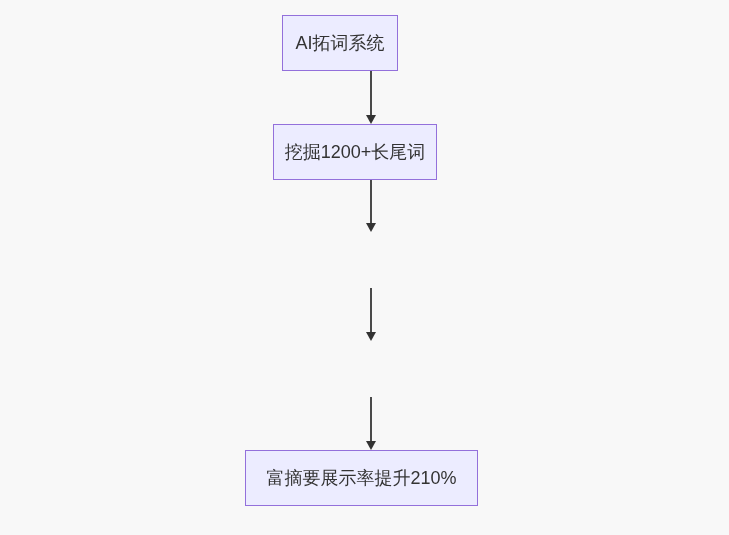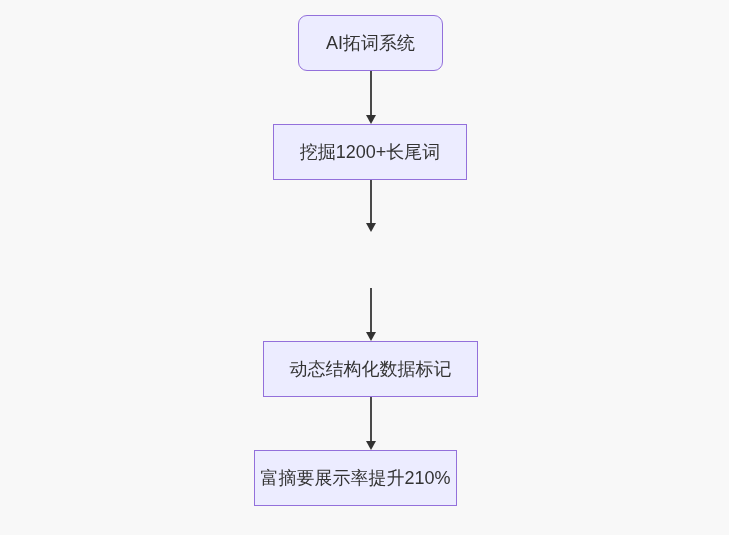--- a/index.html
+++ b/index.html
@@ -21,25 +21,25 @@
     background: #ECECFF;
     border: 1px solid #9370DB;
     display: flex;
     align-items: center;
     justify-content: center;
     color: #333333;
     font-size: 18px;
     line-height: 1;
     white-space: nowrap;
   }
-  .n1 { left: 298px; top: 15px;  width: 145px; border-radius: 9px; }
-  .n2 { left: 273px; top: 124px; width: 194px; }
+  .n1 { left: 282px; top: 15px;  width: 116px; }
+  .n2 { left: 273px; top: 124px; width: 164px; }
   .n3 { left: 261px; top: 232px; width: 220px; }
   .n4 { left: 263px; top: 341px; width: 215px; }
-  .n5 { left: 254px; top: 450px; width: 203px; }
+  .n5 { left: 245px; top: 450px; width: 233px; }
 
   .edge {
     position: absolute;
     left: 365px;
     width: 11px;
     display: flex;
     flex-direction: column;
     align-items: center;
   }
   .e1 { top: 71px;  height: 53px; }
@@ -77,21 +77,20 @@
     <div class="line"></div>
     <div class="head"></div>
   </div>
 
 
   <div class="edge e3">
     <div class="line"></div>
     <div class="head"></div>
   </div>
 
-  <div class="flow-node n4">动态结构化数据标记</div>
 
   <div class="edge e4">
     <div class="line"></div>
     <div class="head"></div>
   </div>
 
   <div class="flow-node n5">富摘要展示率提升210%</div>
 
 </div>
 

